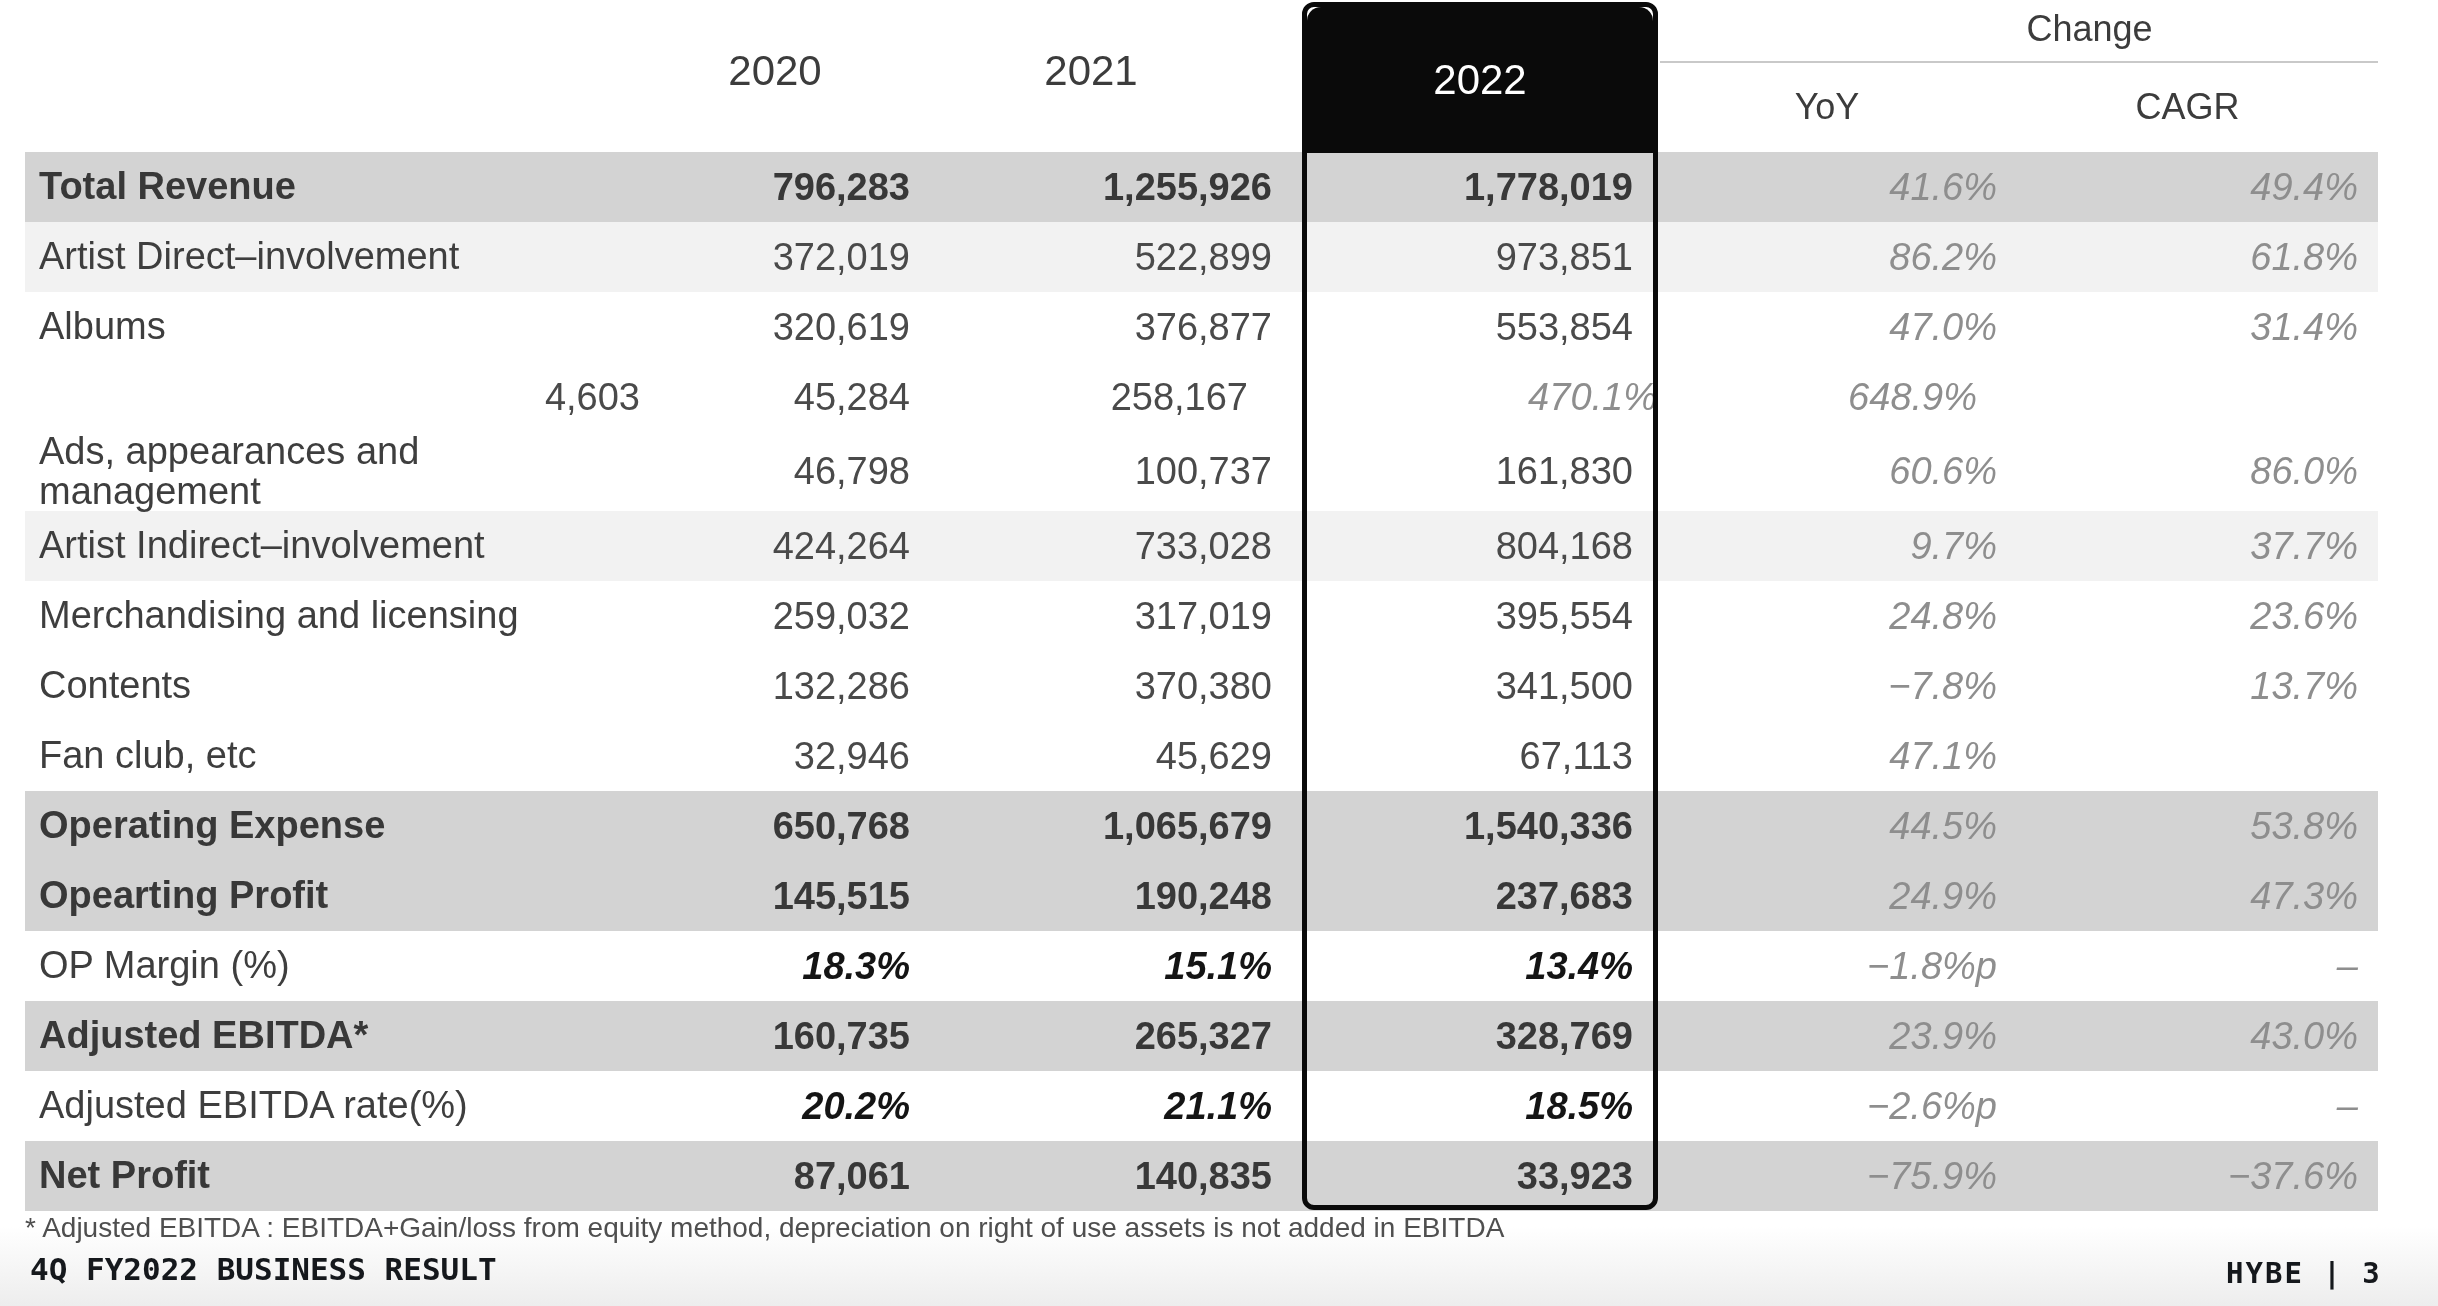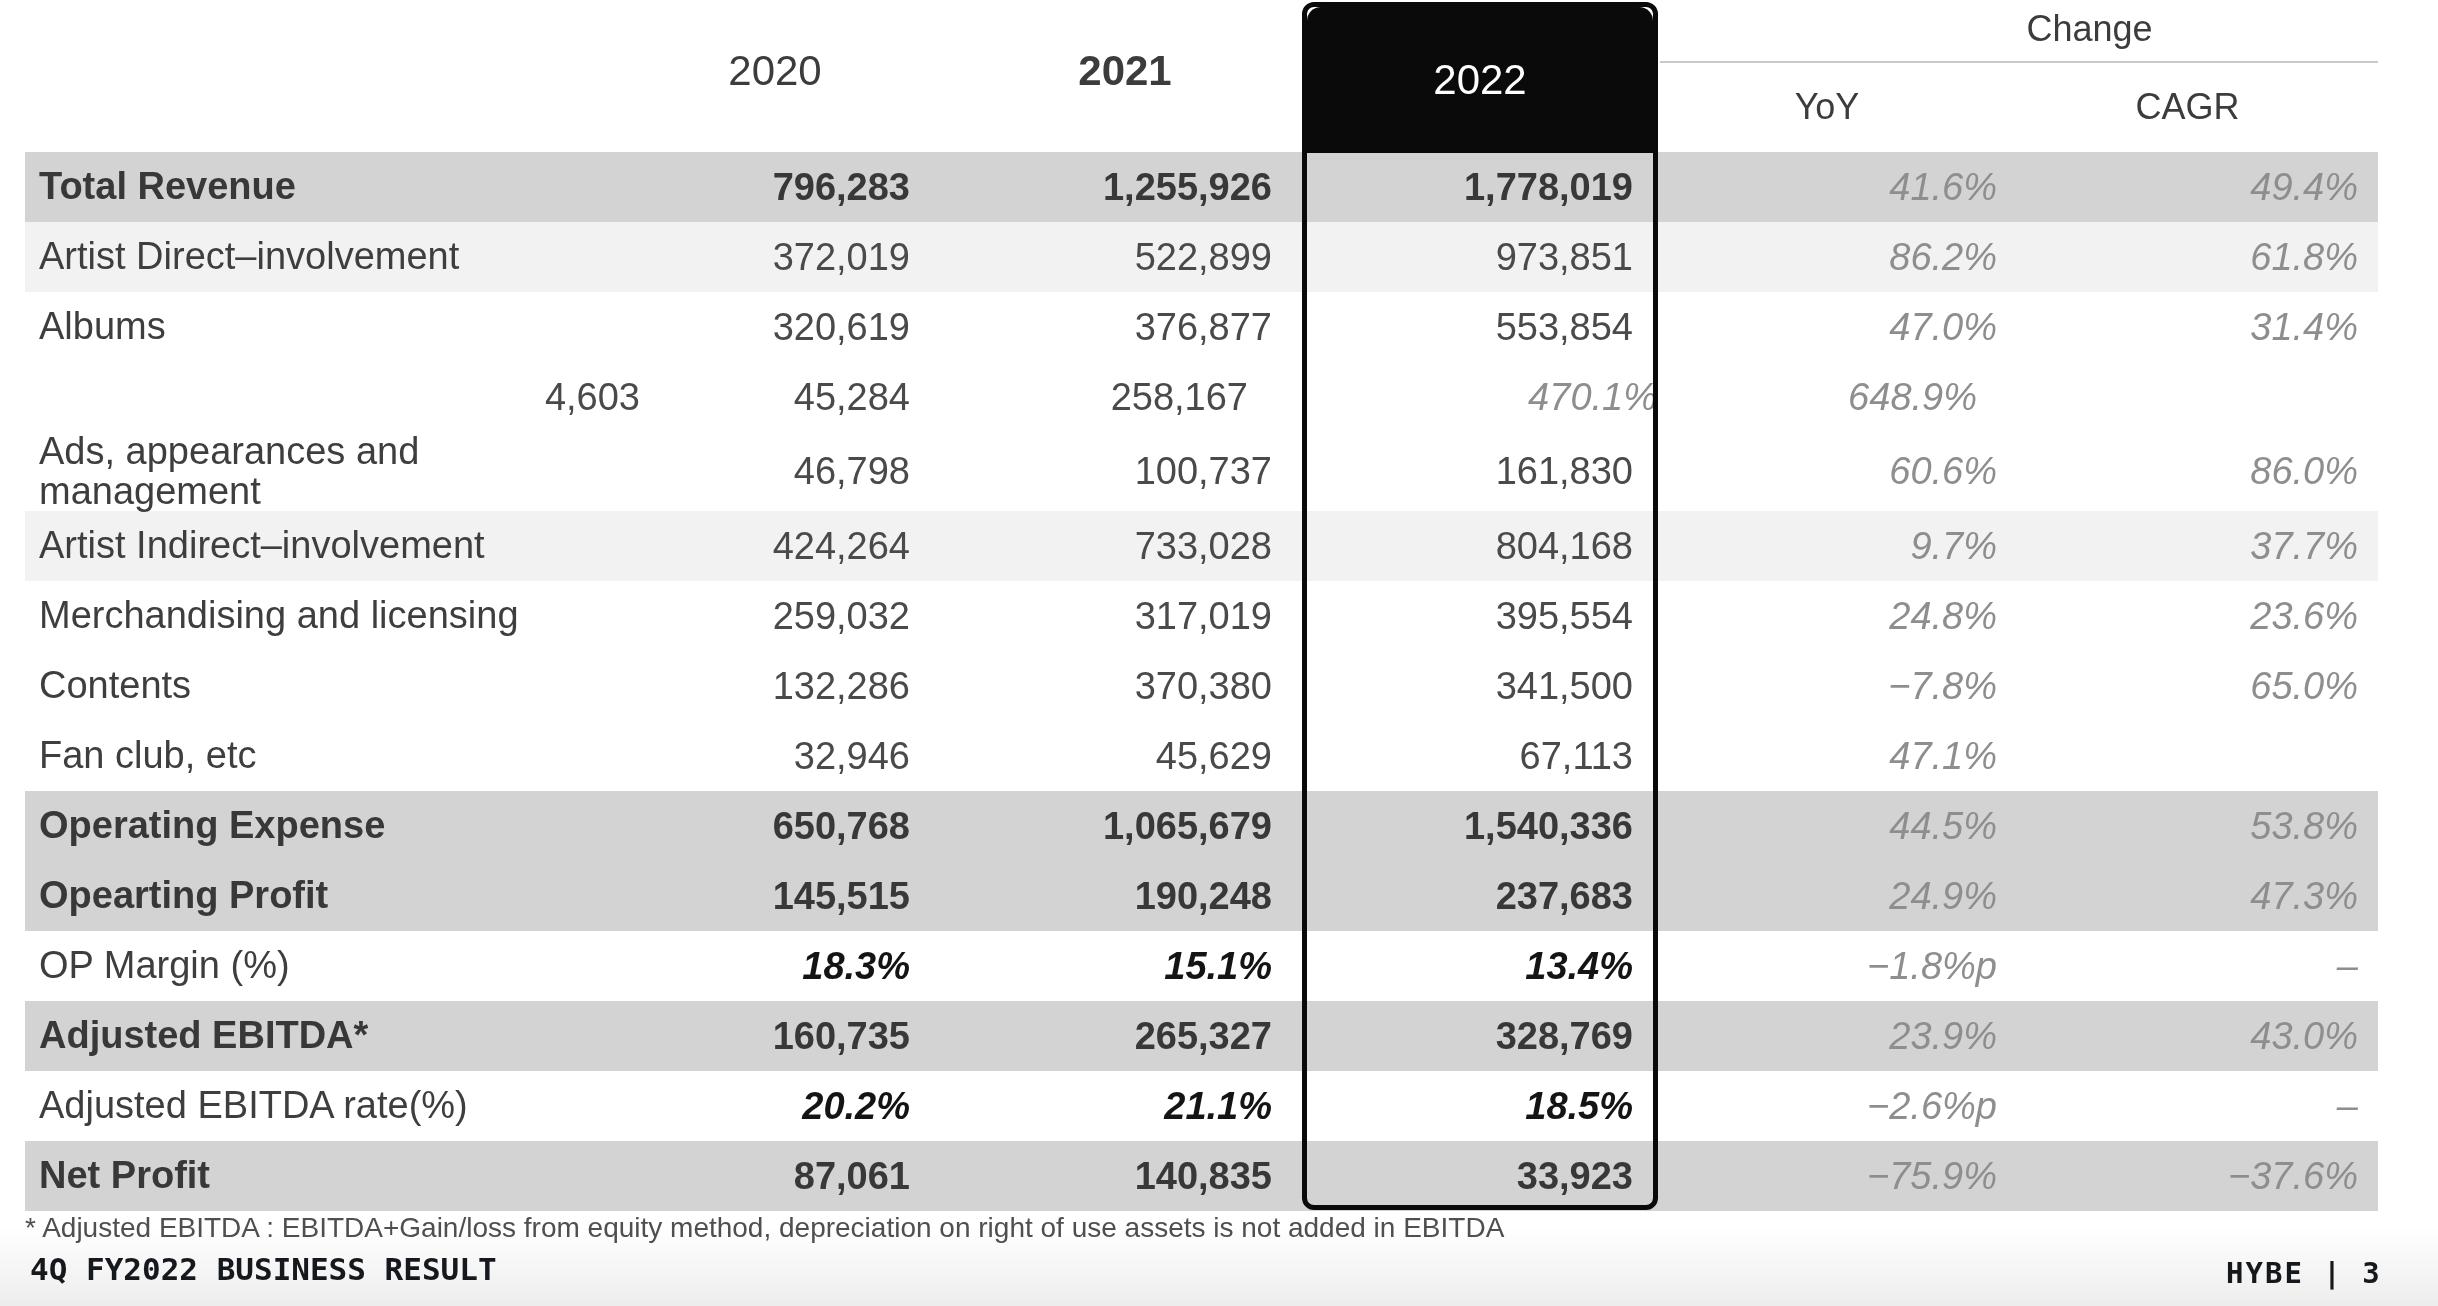--- a/index.html
+++ b/index.html
@@ -3,21 +3,21 @@
 <meta charset="utf-8">
 <style>
   html,body{margin:0;padding:0;background:#fff;}
   .slide{position:relative;width:2438px;height:1306px;background:#ffffff;overflow:hidden;
          font-family:"Liberation Sans","DejaVu Sans",sans-serif;-webkit-font-smoothing:antialiased;}
 
   
   .hdr{position:absolute;left:25px;top:0;width:2353px;height:152px;color:#3c3c3c;z-index:3;}
   .hdr .yr{position:absolute;top:47px;font-size:42px;text-align:center;}
   .h2020{left:615px;width:270px;}
-  .h2021{left:919px;width:362px;font-weight:bold;}
+  .h2021{left:885px;width:362px;}
   .hchange{position:absolute;left:1704px;width:721px;top:8px;font-size:36px;text-align:center;}
   .hline{position:absolute;left:1635px;top:61px;width:718px;height:2px;background:#c9c9c9;}
   .hsub{position:absolute;top:86px;font-size:36px;text-align:center;}
   .hyoy{left:1632px;width:340px;}
   .hcagr{left:1972px;width:381px;}
 
   
   .hl-box{position:absolute;left:1302px;top:2px;width:356px;height:1208px;box-sizing:border-box;
           border:5px solid #0a0a0a;border-radius:12px;z-index:6;pointer-events:none;}
   .hl-head{position:absolute;top:0;left:0;right:0;height:146px;background:#0a0a0a;
@@ -133,21 +133,21 @@
       <div class="cell chg">24.8%</div>
       <div class="cell chg ccagr">23.6%</div>
     </div>
 
     <div class="row r-plain">
       <div class="cell label">Contents</div>
       <div class="cell num">132,286</div>
       <div class="cell num">370,380</div>
       <div class="cell num c2022">341,500</div>
       <div class="cell chg">−7.8%</div>
-      <div class="cell chg ccagr">65.0%</div>
+      <div class="cell chg ccagr">13.7%</div>
     </div>
 
     <div class="row r-plain">
       <div class="cell label">Fan club, etc</div>
       <div class="cell num">32,946</div>
       <div class="cell num">45,629</div>
       <div class="cell num c2022">67,113</div>
       <div class="cell chg">47.1%</div>
     </div>
 

